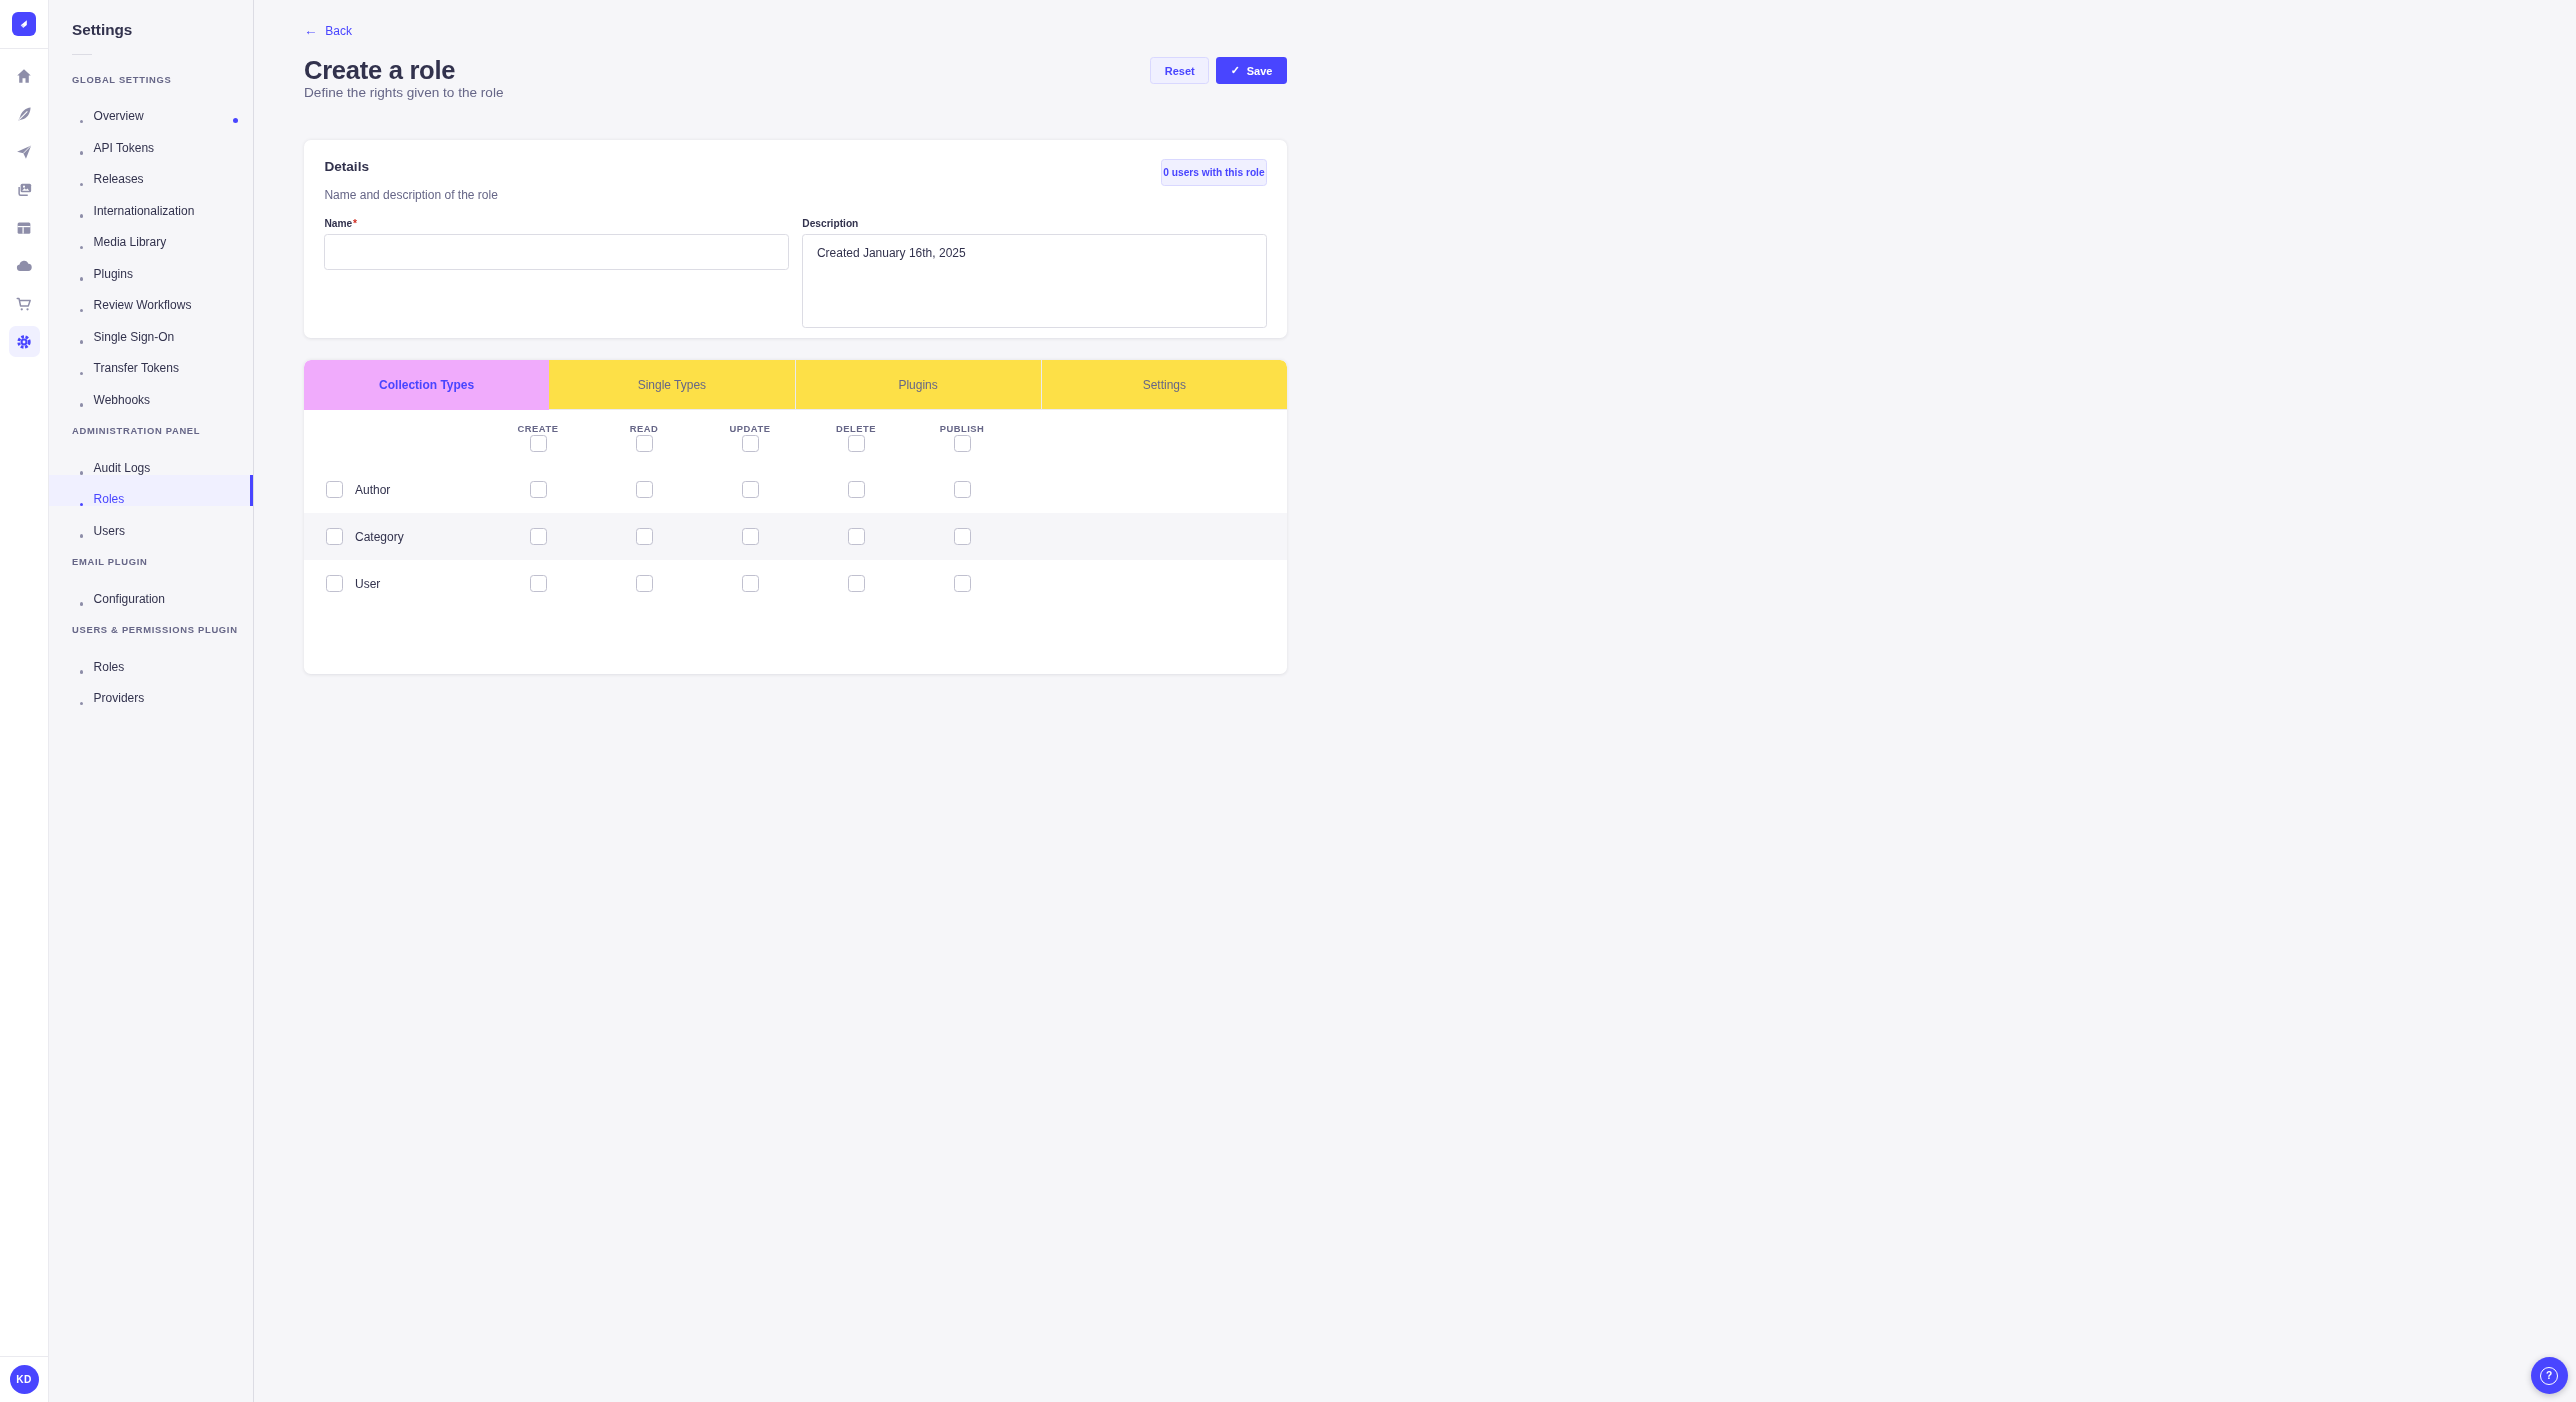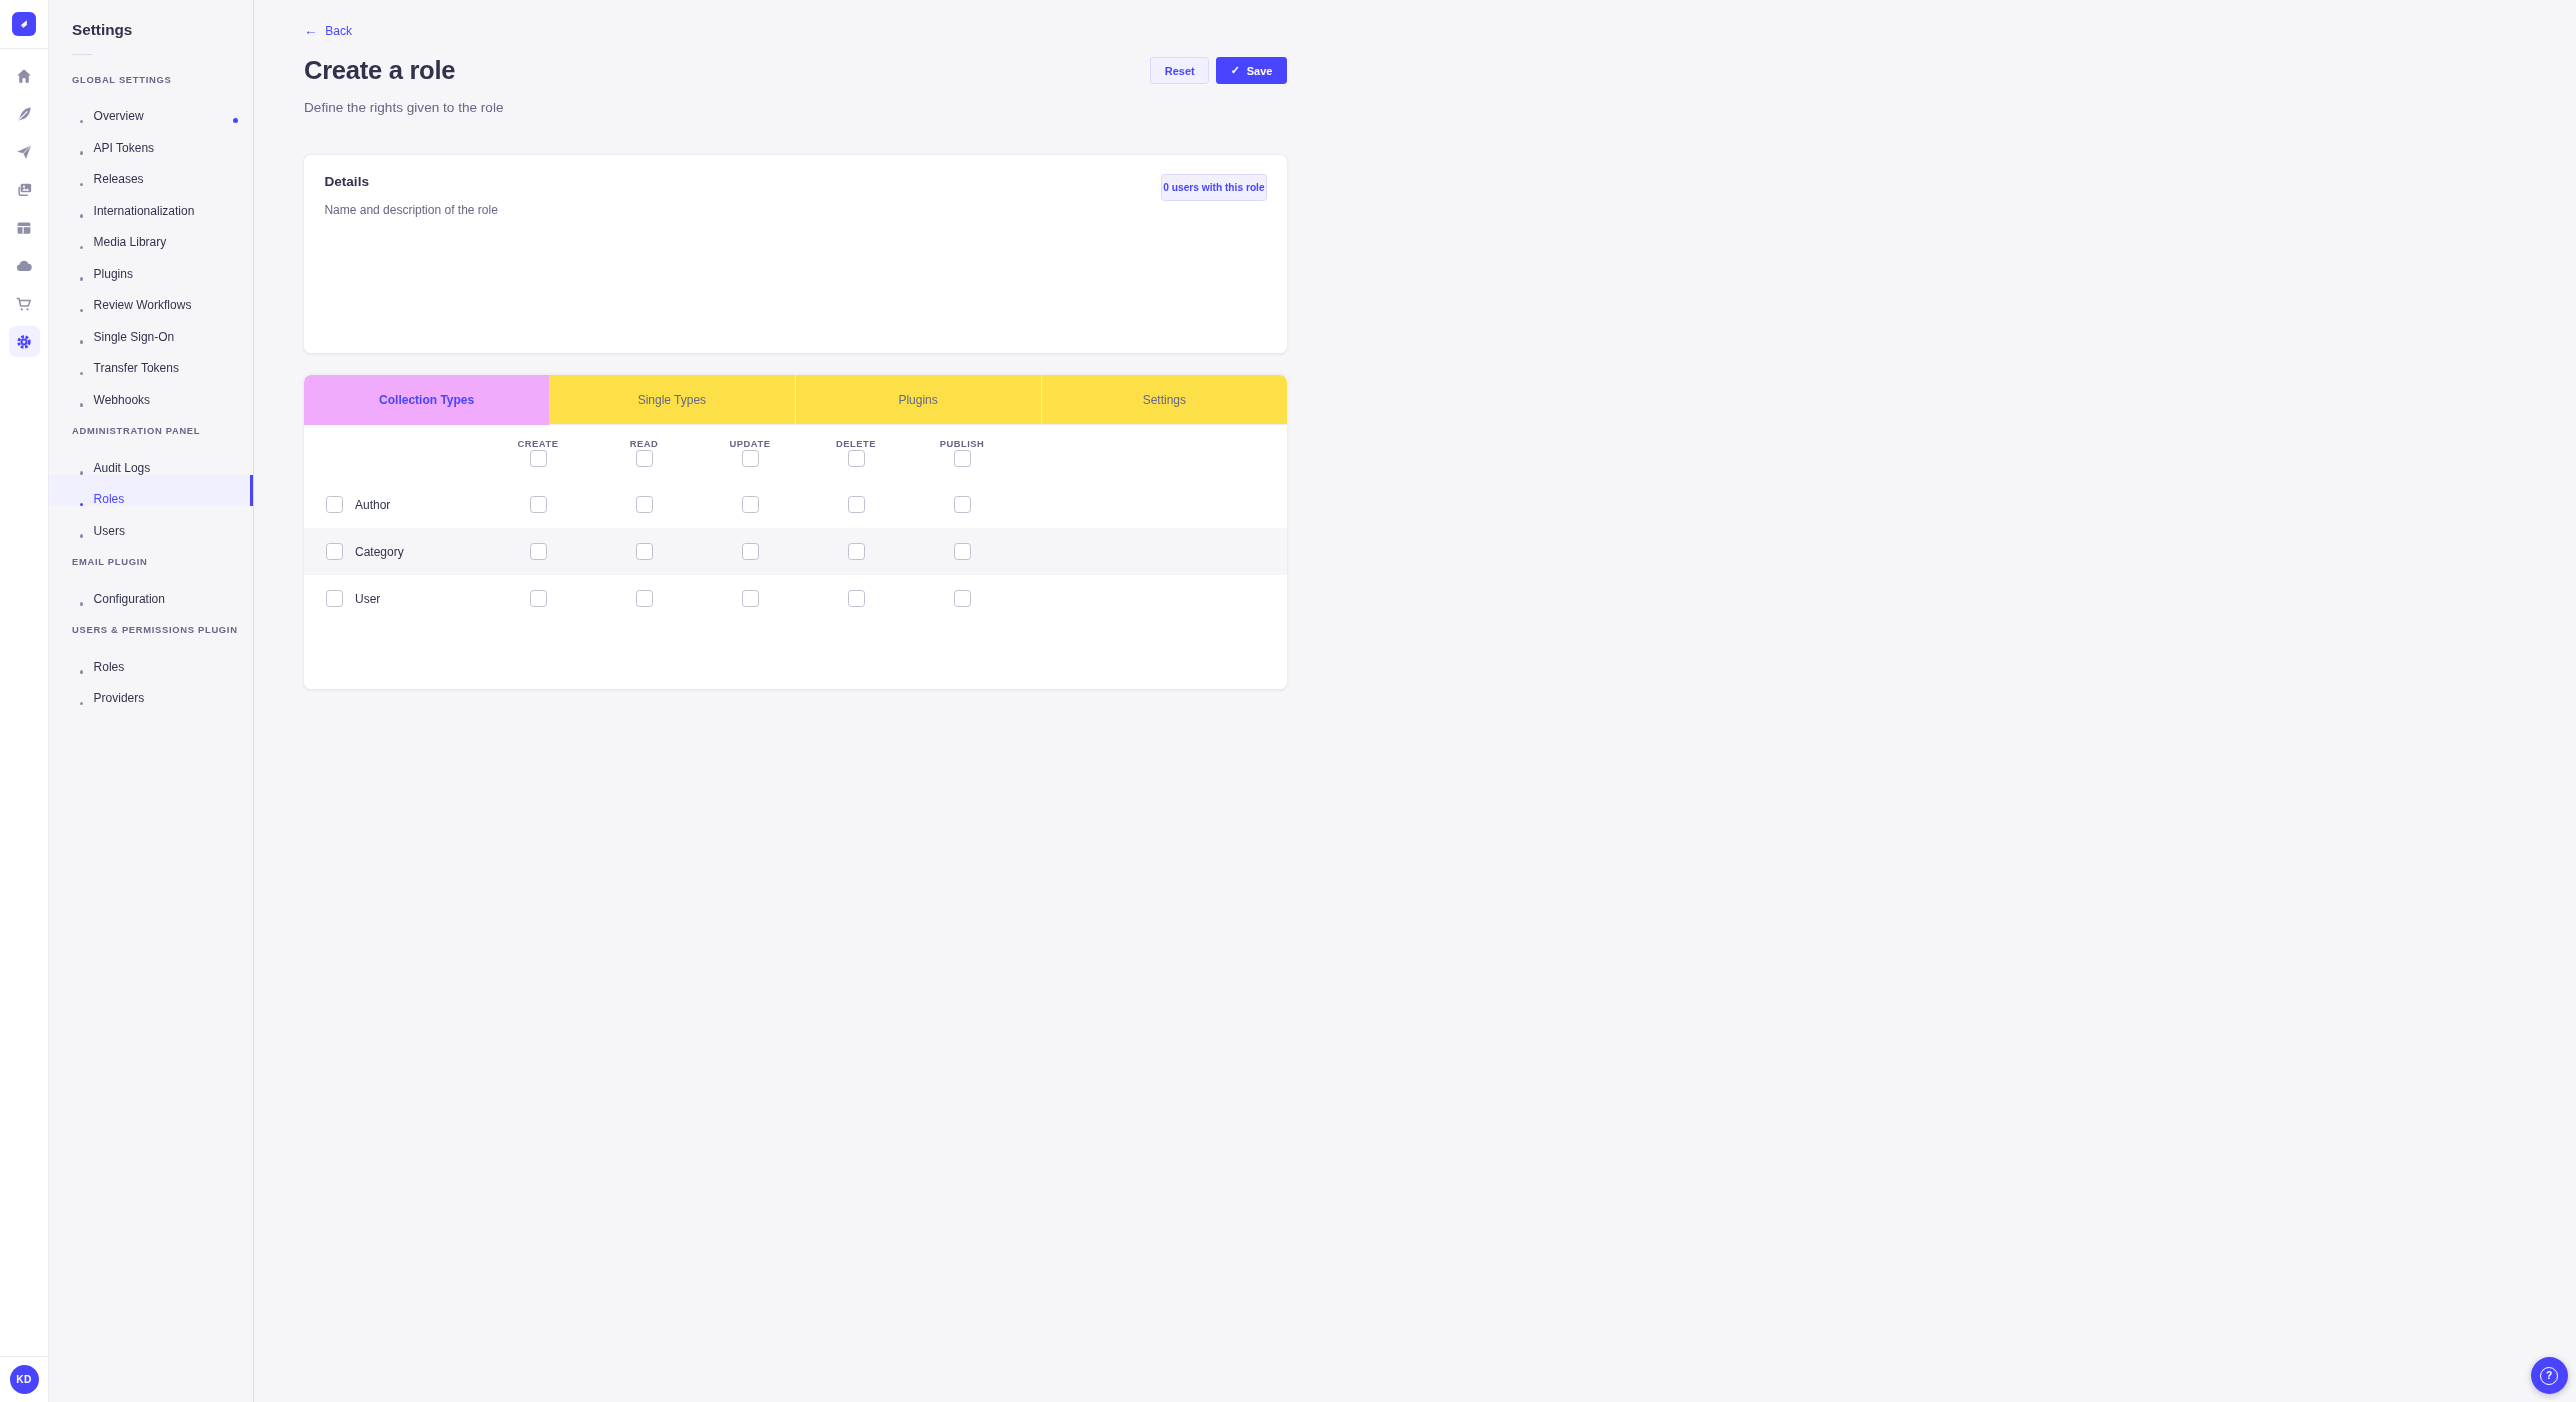--- a/index.html
+++ b/index.html
@@ -37,21 +37,21 @@
   .main { margin-left:254px; padding:23px 49px 0 50px; }
   .back-link { display:inline-flex; align-items:center; gap:7.7px; color:#4945FF; font-size:12px; cursor:pointer; text-decoration:none; }
   .back-arrow { font-size:13.6px; line-height:1; }
   .title-row { display:flex; justify-content:space-between; align-items:center; margin-top:18px; }
   .page-title { font-size:25.6px; font-weight:bold; color:#32324D; letter-spacing:-0.3px; }
   .actions { display:flex; gap:6.8px; }
   .btn { height:27px; border-radius:3.4px; font-size:11px; font-weight:bold; display:inline-flex; align-items:center; justify-content:center; cursor:pointer; font-family:inherit; border:0.9px solid transparent; }
   .btn-reset { background:#F0F0FF; border-color:#D9D8FF; color:#4945FF; padding:0 13.6px; }
   .btn-save { background:#4945FF; color:#FFFFFF; padding:0 13.6px; gap:6.8px; }
   .btn-save .check { font-size:11px; }
-  .page-subtitle { margin-top:15px; font-size:13.6px; color:#666687; }
+  .page-subtitle { margin-top:0; font-size:13.6px; color:#666687; }
 
   .card { background:#FFFFFF; border-radius:6.8px; box-shadow:0 0.9px 3.4px rgba(33,33,52,.1); }
 
   
   .details-card { margin-top:40px; position:relative; padding:19px 20.4px 20.4px; height:198px; }
   .details-title { font-size:13.6px; font-weight:bold; color:#32324D; }
   .details-subtitle { font-size:12px; color:#666687; margin-top:14px; }
   .users-badge { position:absolute; top:19px; right:20.4px; height:27px; padding:0 1px; background:#F0F0FF; border:0.9px solid #D9D8FF;
                  border-radius:3.4px; color:#4945FF; font-size:10.2px; font-weight:bold; display:flex; align-items:center; cursor:pointer; }
   .fields { display:grid; grid-template-columns:1fr 1fr; gap:13.6px; margin-top:16px; }
@@ -262,20 +262,32 @@
 
   <div class="page-subtitle">Define the rights given to the role</div>
 
   
   <section class="card details-card">
     <div class="details-title">Details</div>
     <div class="details-subtitle">Name and description of the role</div>
     <button class="users-badge">
       <span>0 users with this role</span>
     </button>
+    <div class="fields">
+      <div>
+        <div class="field-label">
+          <span>Name</span><span class="req">*</span>
+        </div>
+        <input class="text-input" type="text" value="" style="">
+      </div>
+      <div>
+        <div class="field-label">Description</div>
+        <textarea class="textarea" style="">Created January 16th, 2025</textarea>
+      </div>
+    </div>
   </section>
 
   
   <section class="card perm-card">
     <div class="tabbar">
         <div class="tab active">
           <span>Collection Types</span>
         </div>
         <div class="tab inactive">
           <span>Single Types</span>

